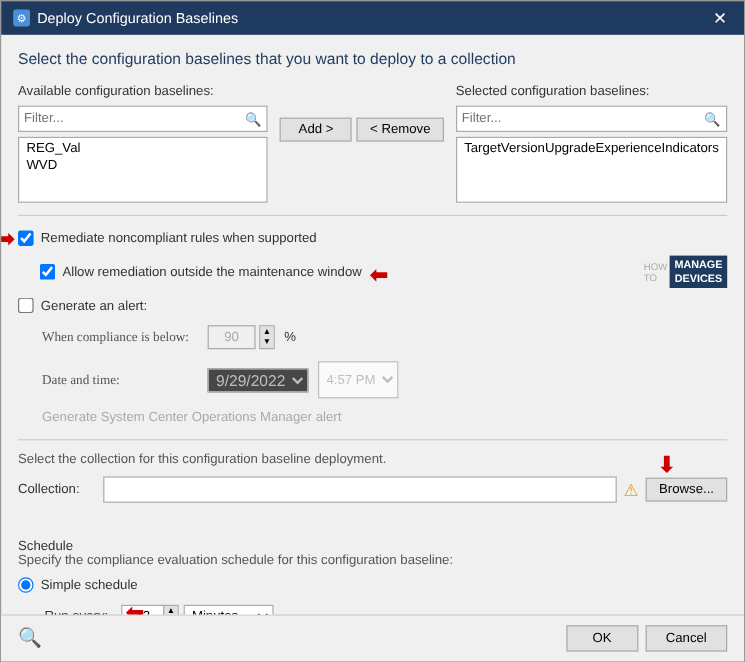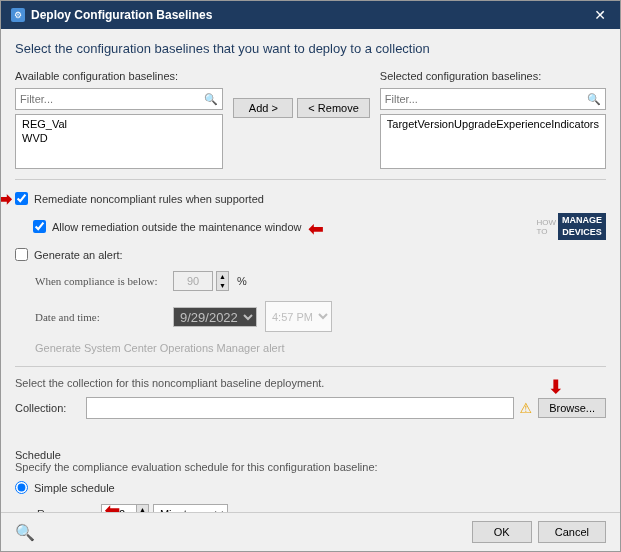--- a/index.html
+++ b/index.html
@@ -44,21 +44,21 @@
       background: #4a90d9;
       border-radius: 2px;
       display: flex;
       align-items: center;
       justify-content: center;
       font-size: 9px;
       color: white;
     }
     .title-text {
       font-size: 12px;
-      font-weight: bold;
+      font-weight: normal;
     }
     .title-close {
       color: white;
       font-size: 14px;
       cursor: pointer;
       padding: 0 4px;
     }
     .content {
       flex: 1;
       padding: 12px 14px;
@@ -450,21 +450,21 @@
         <option>4:57 PM</option>
       </select>
     </div>
 
     <div class="inline-form-row">
       <span class="disabled-text">Generate System Center Operations Manager alert</span>
     </div>
 
     <hr class="divider">
 
-    <div class="section-sublabel">Select the collection for this noncompliant baseline deployment.</div>
+    <div class="section-sublabel">Select the collection for this configuration baseline deployment.</div>
     <div class="collection-row">
       <span class="collection-label">Collection:</span>
       <input class="collection-input" type="text" style="">
       <span class="warning-icon">⚠</span>
 
       <div style="position:relative;">
         <span style="position:absolute; top:-22px; left:10px; color:#cc0000; font-size:18px; font-weight:bold;">⬇</span>
         <button class="btn-browse">Browse...</button>
       </div>
     </div>

